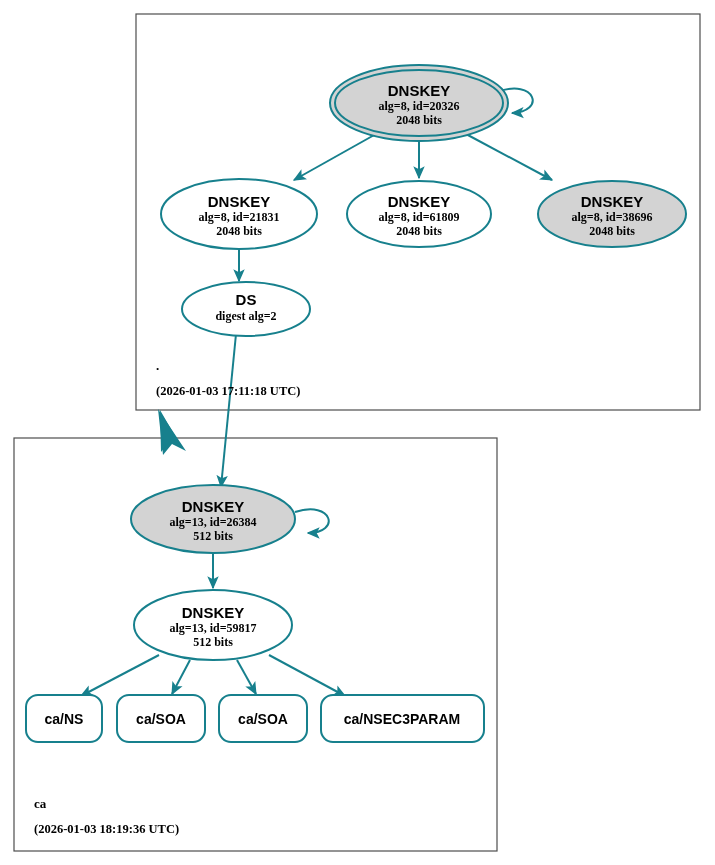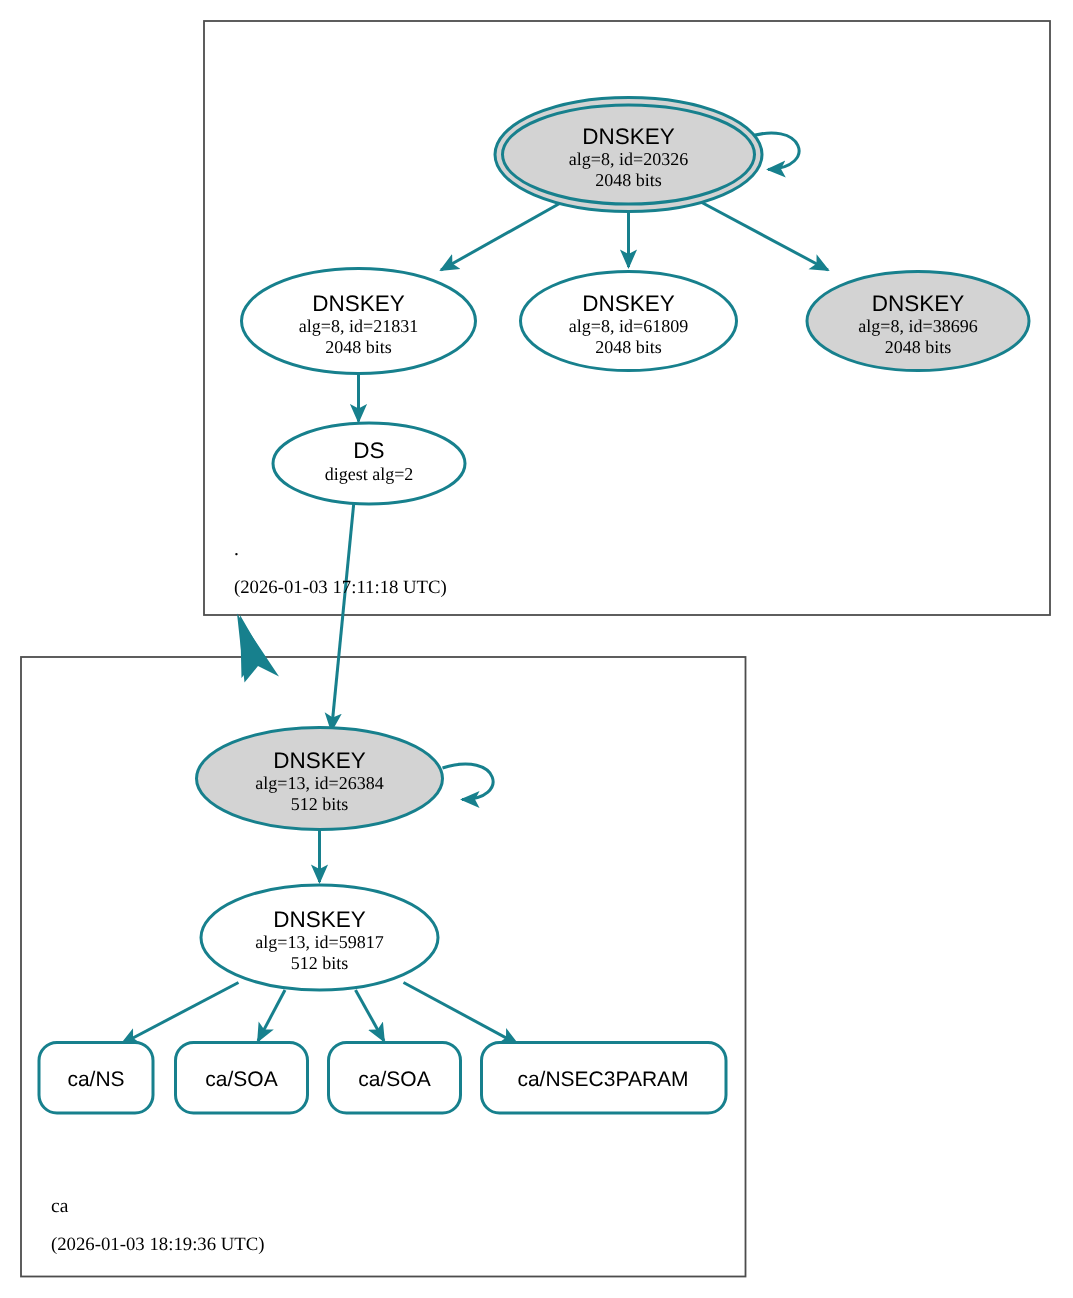--- a/index.html
+++ b/index.html
@@ -10,20 +10,21 @@
   body {
     width: 715px;
     height: 865px;
     font-family: "Liberation Sans", sans-serif;
     overflow: hidden;
   }
   #diagram-root {
     position: relative;
     width: 715px;
     height: 865px;
+    font-weight: bold;
   }
   svg.dnssec-graph {
     display: block;
     width: 715px;
     height: 865px;
   }
   .zone-box {
     fill: #ffffff;
     stroke: #4d4d4d;
     stroke-width: 1.2;

